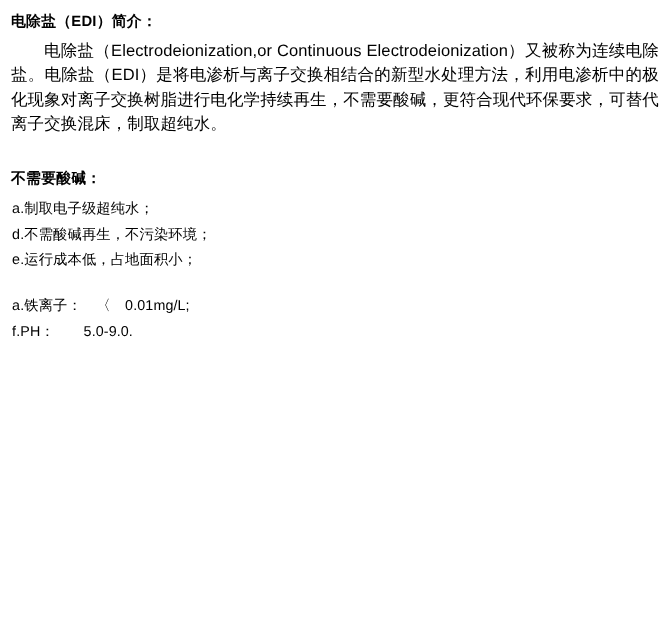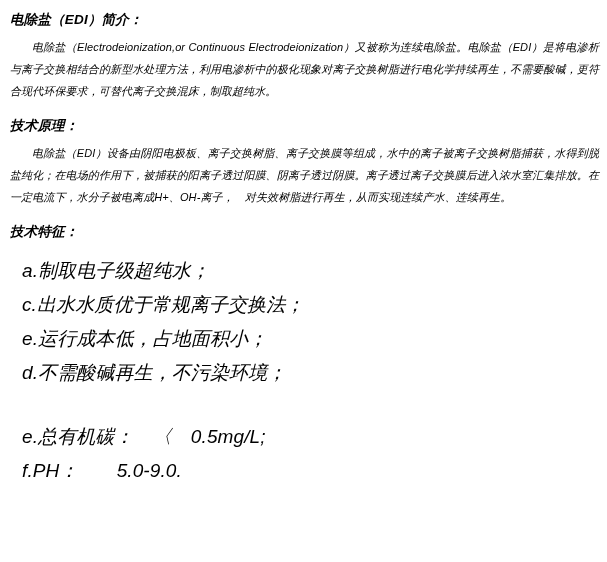--- a/index.html
+++ b/index.html
@@ -12,93 +12,86 @@
     background: #ffffff;
     font-family: "Liberation Sans", sans-serif;
     color: #000000;
     overflow: hidden;
   }
   .page {
     width: 607px;
     height: 408px;
     box-sizing: border-box;
     padding: 10px 8px 0 10px;
-    font-style: italic;
   }
   .section {
     margin: 0;
   }
   .heading {
     font-size: 13.5px;
     font-weight: bold;
     line-height: 20px;
     letter-spacing: 0.2px;
     margin: 0;
   }
   .para {
-    font-size: 11px;
+    font-size: 15px;
     line-height: 22px;
     text-align: justify;
     margin: 0;
     letter-spacing: 0.1px;
   }
   .para.indent {
     text-indent: 2em;
   }
   .list {
     margin: 0;
     padding: 0;
     list-style: none;
   }
   .list li {
-    font-size: 19px;
+    font-size: 13px;
     line-height: 22px;
-    margin: 12px;
+    margin: 1px;
     letter-spacing: 0.1px;
     white-space: pre;
   }
   .gap-sm { height: 6px; }
   .gap-md { height: 12px; }
   .gap-lg { height: 14px; }
 </style>
 </head>
 <body>
 
 <div class="page">
 
   <div class="section">
     <div class="heading">电除盐（EDI）简介：</div>
     <div class="gap-sm"></div>
     <p class="para indent">电除盐（Electrodeionization,or Continuous Electrodeionization）又被称为连续电除盐。电除盐（EDI）是将电渗析与离子交换相结合的新型水处理方法，利用电渗析中的极化现象对离子交换树脂进行电化学持续再生，不需要酸碱，更符合现代环保要求，可替代离子交换混床，制取超纯水。</p>
   </div>
 
   <div class="gap-lg"></div>
 
-  <div class="section">
-    <div class="heading">技术原理：</div>
-    <div class="gap-sm"></div>
-    <p class="para indent">电除盐（EDI）设备由阴阳电极板、离子交换树脂、离子交换膜等组成，水中的离子被离子交换树脂捕获，水得到脱盐纯化；在电场的作用下，被捕获的阳离子透过阳膜、阴离子透过阴膜。离子透过离子交换膜后进入浓水室汇集排放。在一定电流下，水分子被电离成H+、OH-离子，　对失效树脂进行再生，从而实现连续产水、连续再生。</p>
-  </div>
 
   <div class="gap-lg"></div>
 
   <div class="section">
-    <div class="heading">技术特征：</div>
+    <div class="heading">不需要酸碱：</div>
     <div class="gap-sm"></div>
     <ul class="list">
       <li>a.制取电子级超纯水；</li>
-      <li>c.出水水质优于常规离子交换法；</li>
+      <li>d.不需酸碱再生，不污染环境；</li>
       <li>e.运行成本低，占地面积小；</li>
-      <li>d.不需酸碱再生，不污染环境；</li>
     </ul>
   </div>
 
   <div class="gap-md"></div>
 
   <div class="section">
     <div class="gap-sm"></div>
     <ul class="list">
-      <li>e.总有机碳：　〈　0.5mg/L;</li>
+      <li>a.铁离子：　〈　0.01mg/L;</li>
       <li>f.PH：　　5.0-9.0.</li>
     </ul>
   </div>
 
 </div>
 
 </body></html>

